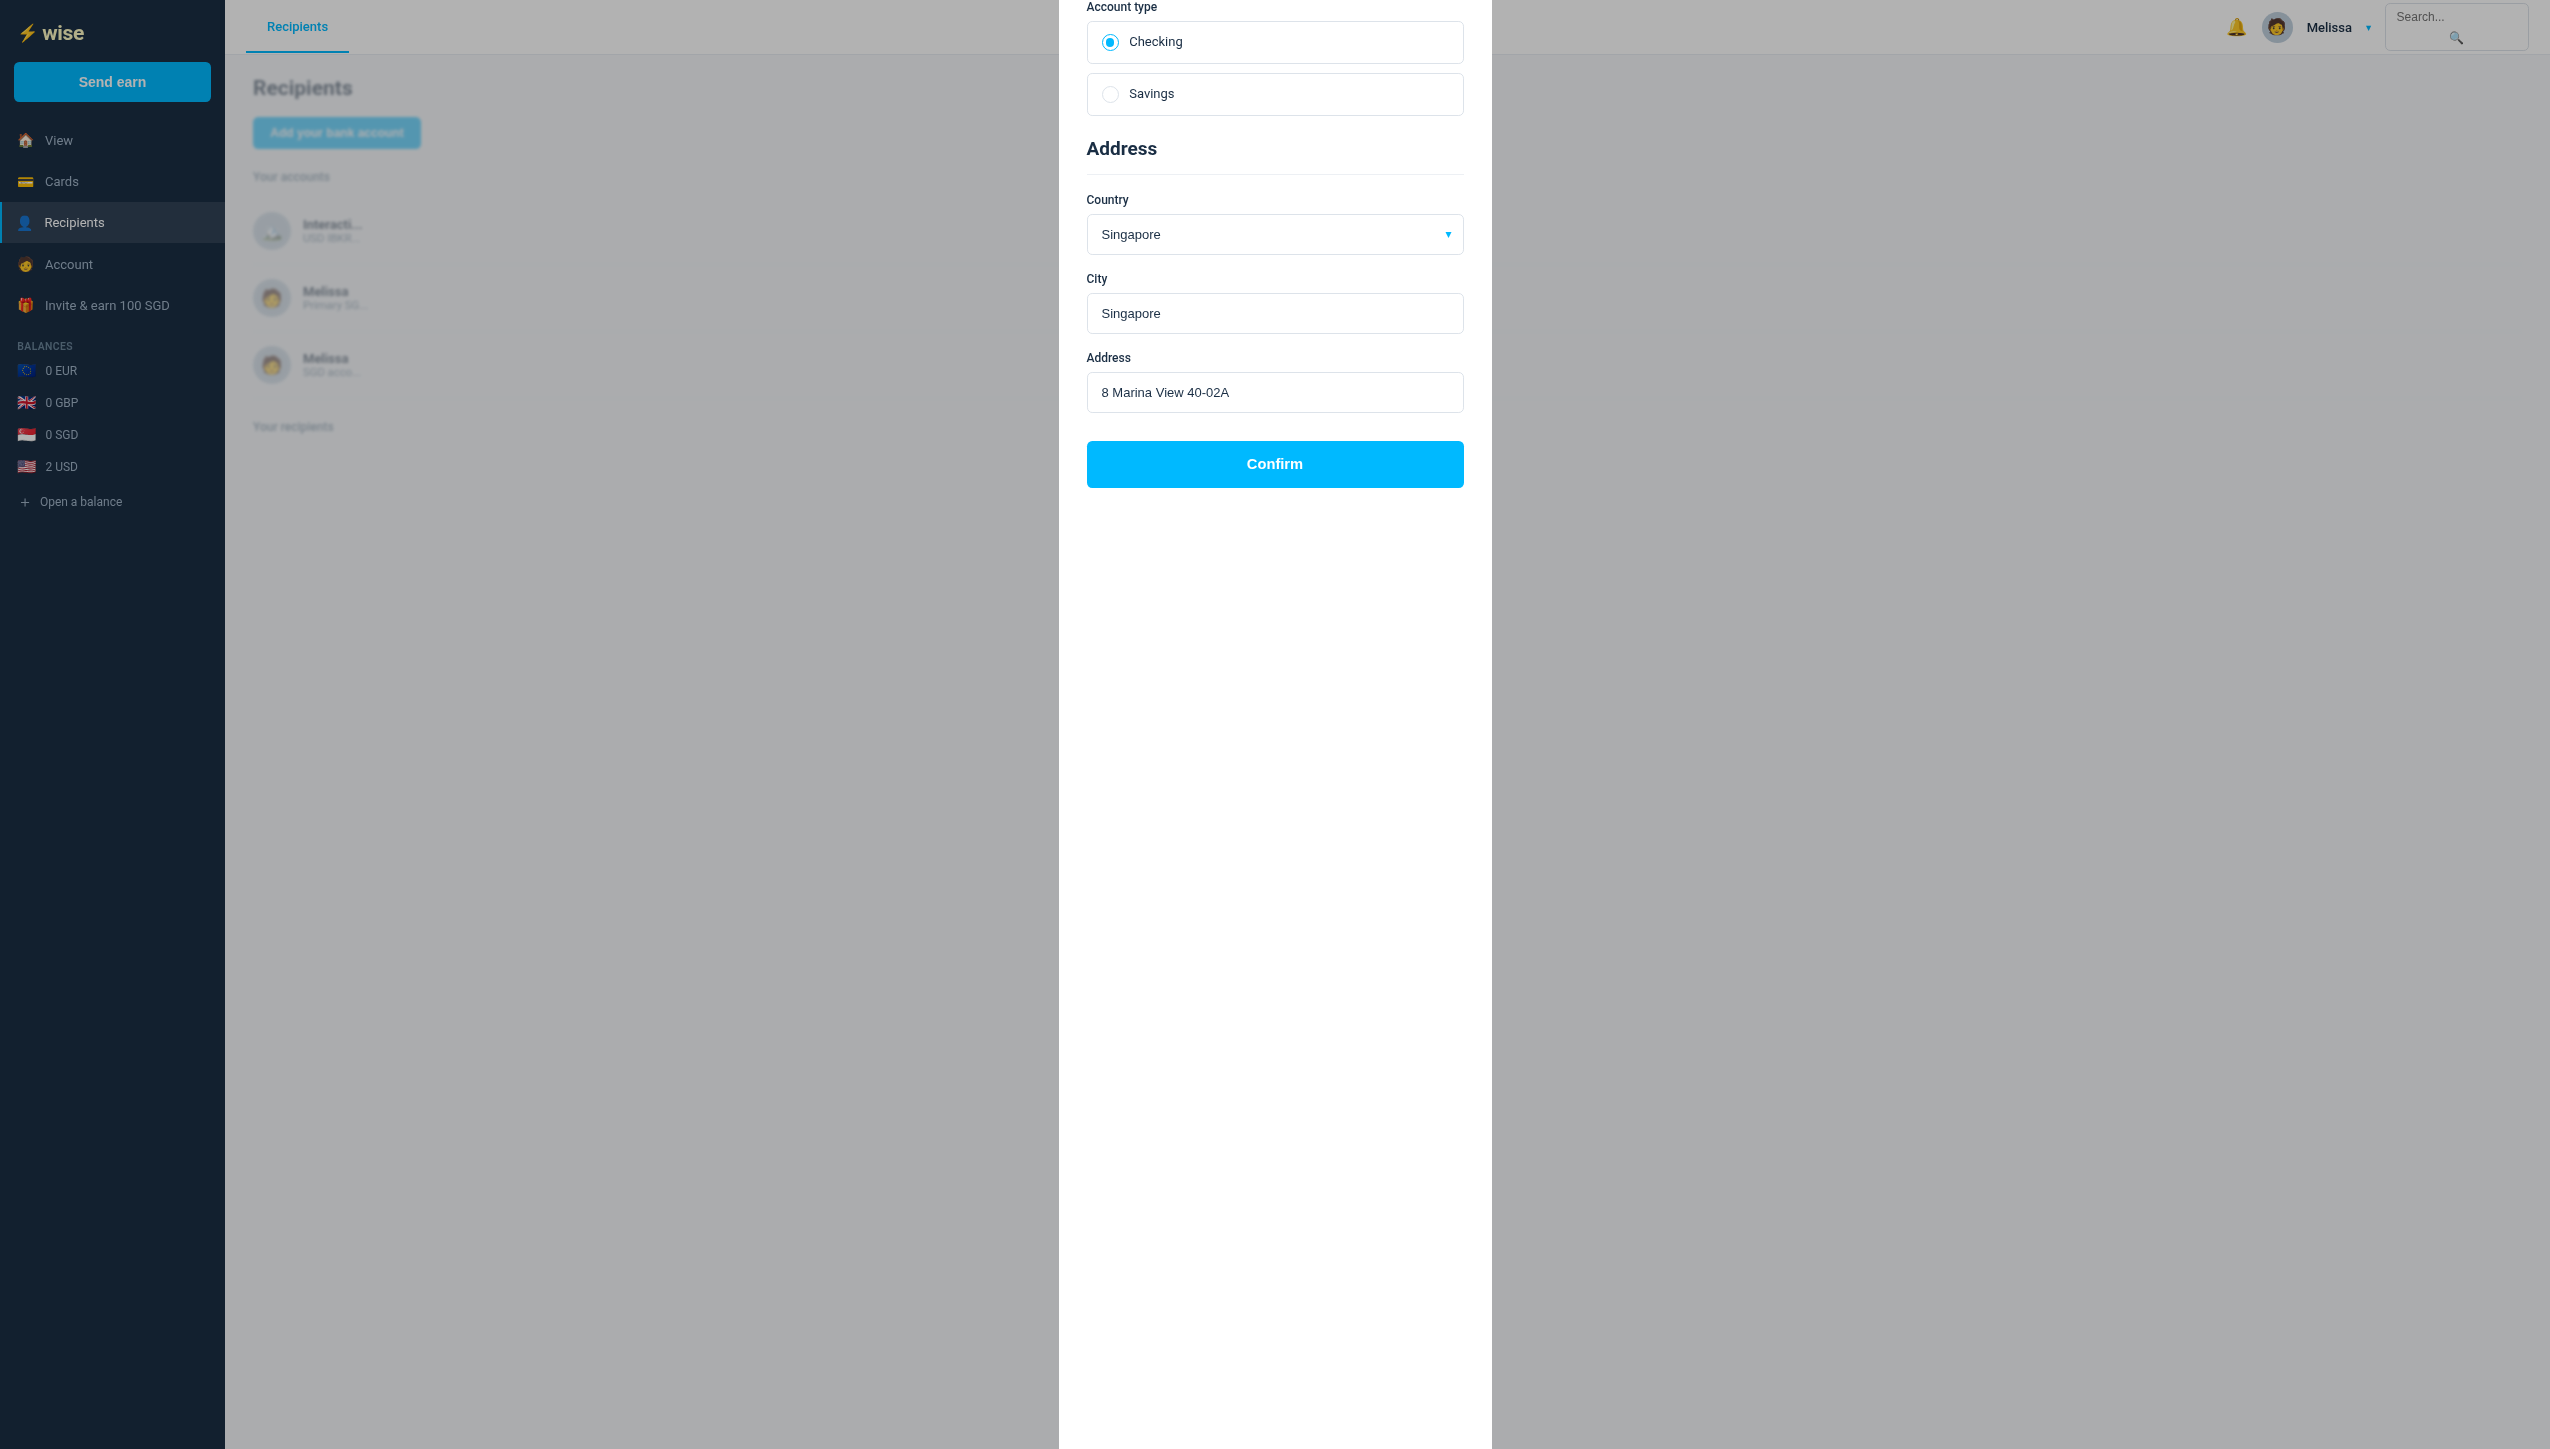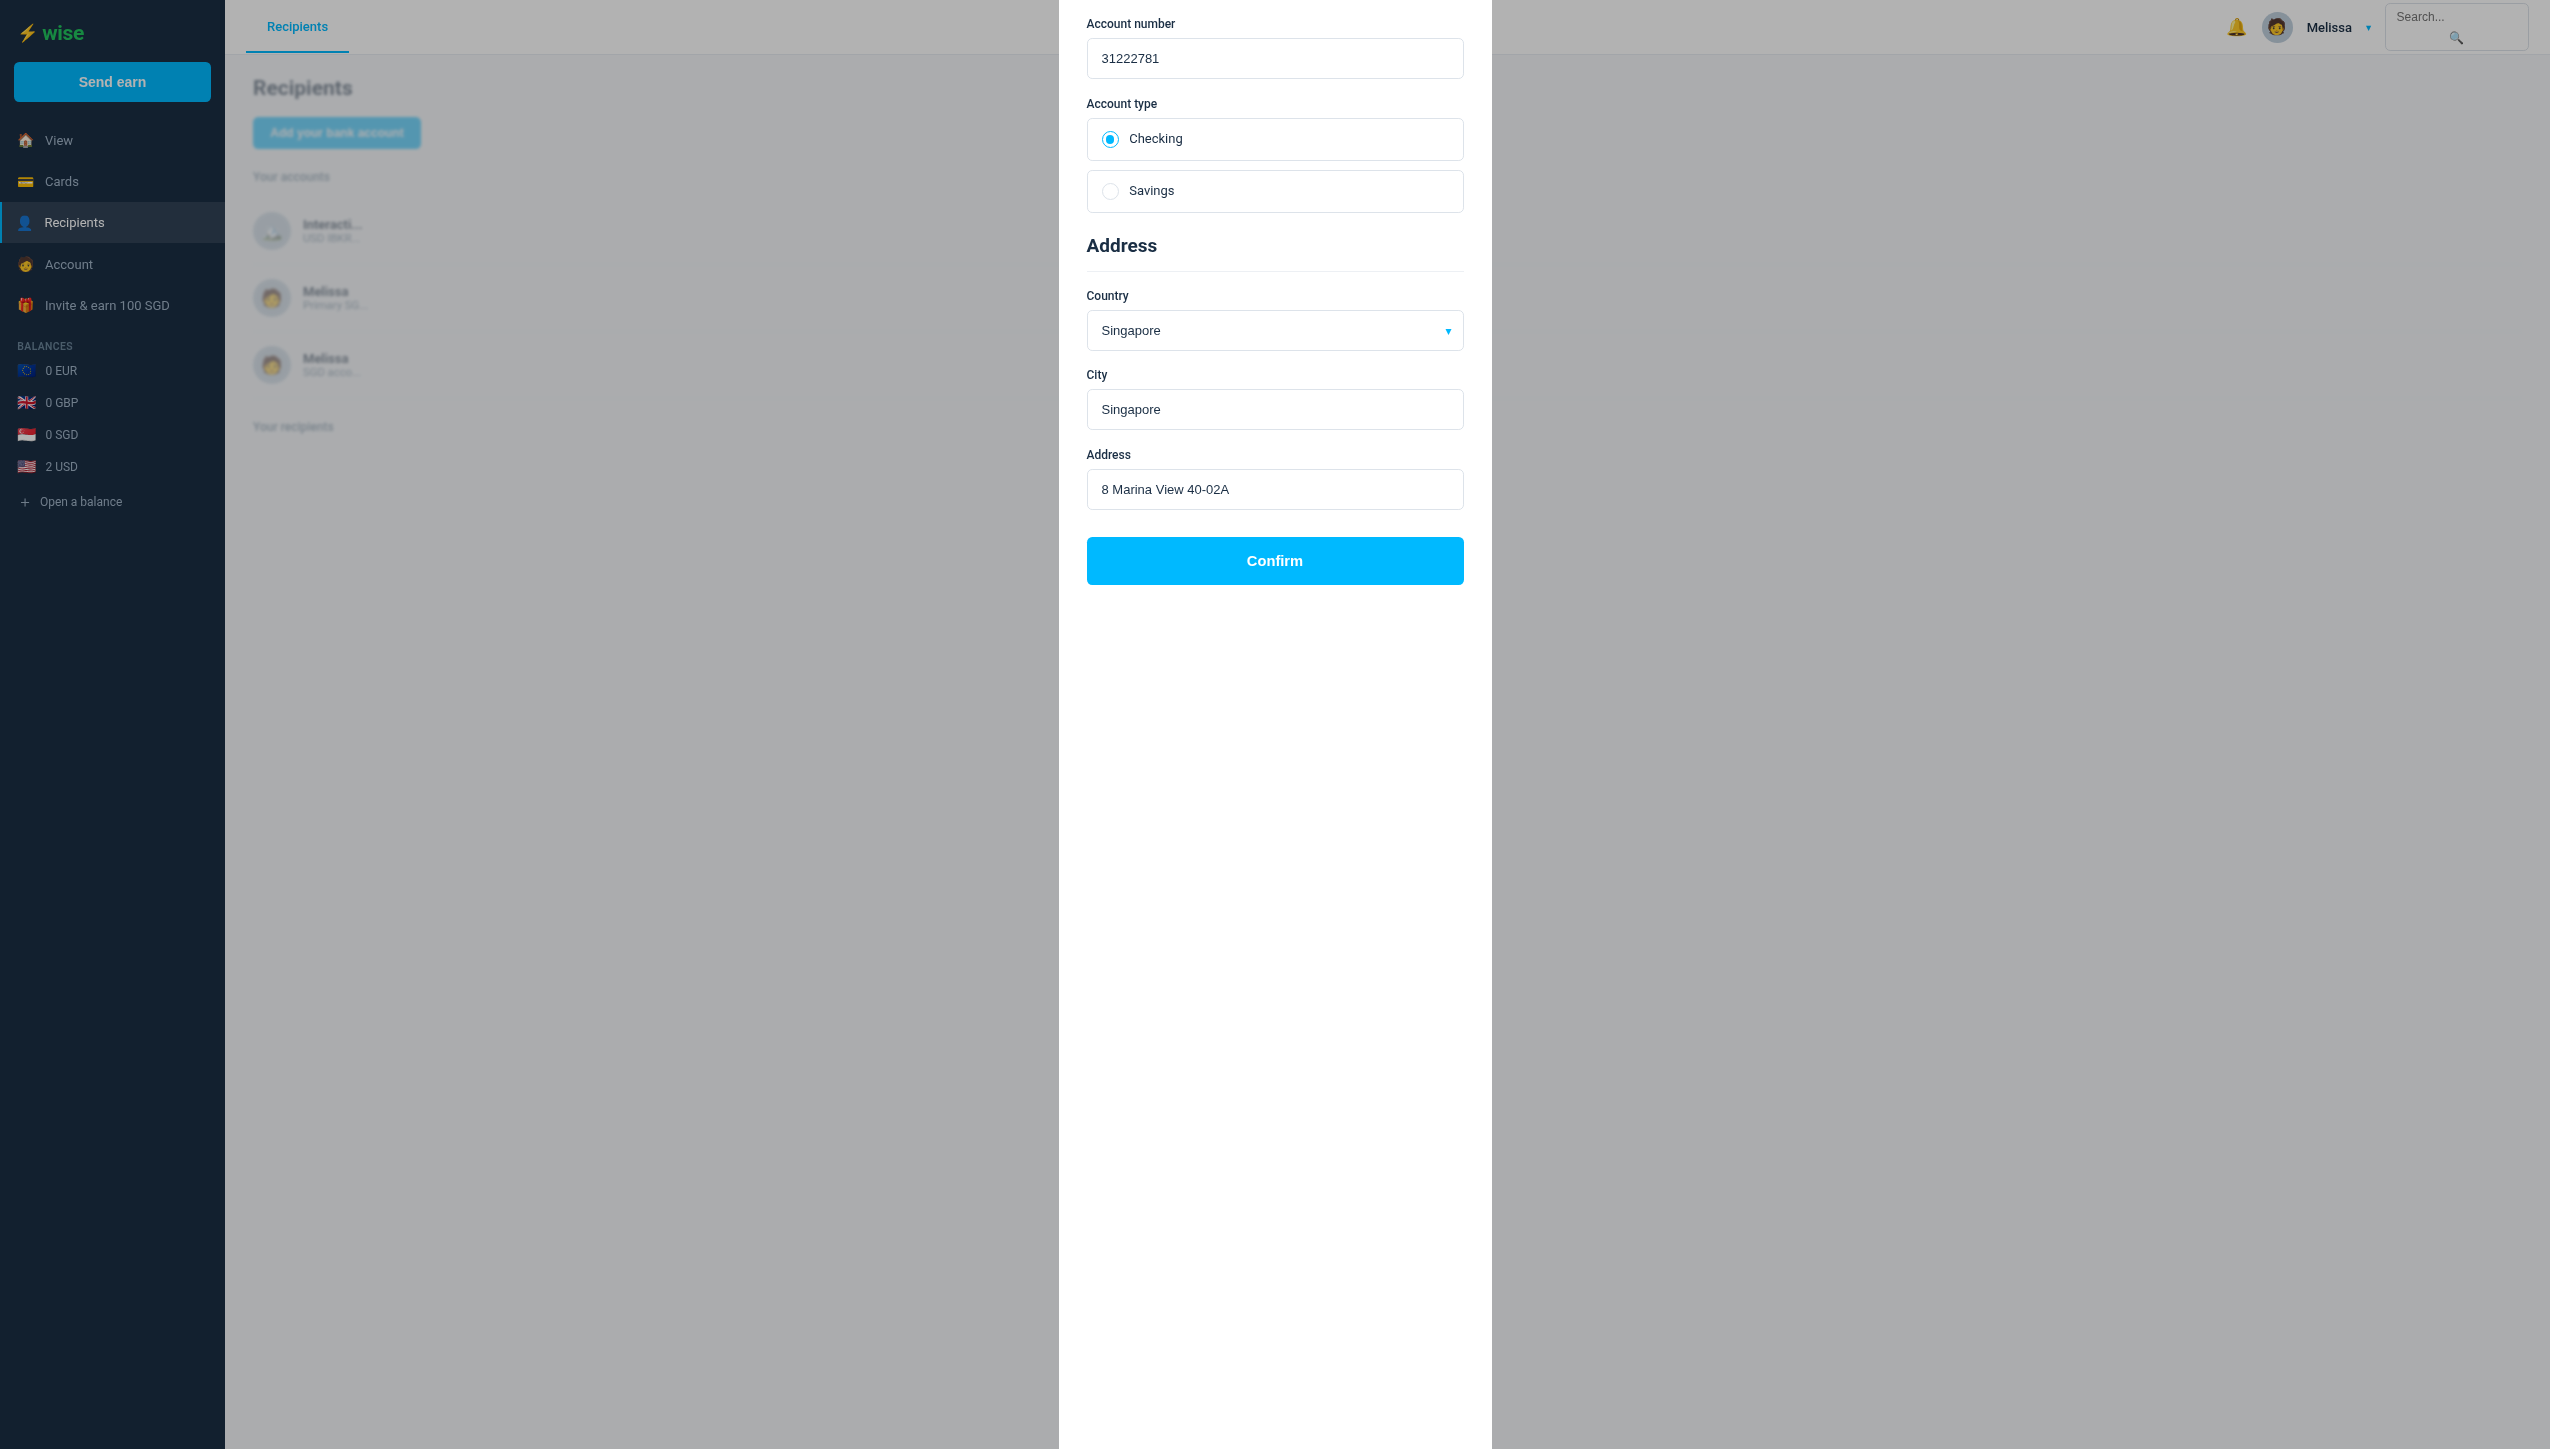--- a/index.html
+++ b/index.html
@@ -15,21 +15,21 @@
       padding: 0;
       flex-shrink: 0;
       height: 100vh;
     }
     .sidebar-logo {
       padding: 21px 17.3px 17.3px;
       display: flex;
       align-items: center;
     }
     .logo-text {
-      color: #22c55e;
+      color: #fef9c3;
       font-size: 21px;
       font-weight: 700;
       letter-spacing: -0.4px;
     }
     .logo-icon {
       color: #00b9ff;
       font-size: 17.3px;
       margin-right: 3.5px;
       font-weight: 900;
     }
@@ -376,24 +376,20 @@
       </div>
     </div>
     <div class="section-label" style="margin-top:21px;">Your recipients</div>
   </div>
 
   <div class="overlay">
     <div class="modal">
       <div class="modal-body">
 
         
-        <div class="form-group" style="margin-top:17.3px;">
-          <label class="form-label">Account number</label>
-          <input class="form-input" type="text" value="31222781" style="">
-        </div>
 
         
         <div class="form-group">
           <label class="form-label">Account type</label>
 
           <div class="radio-option selected">
             <div class="radio-circle selected"></div>
             <span class="radio-label">Checking</span>
           </div>
 

